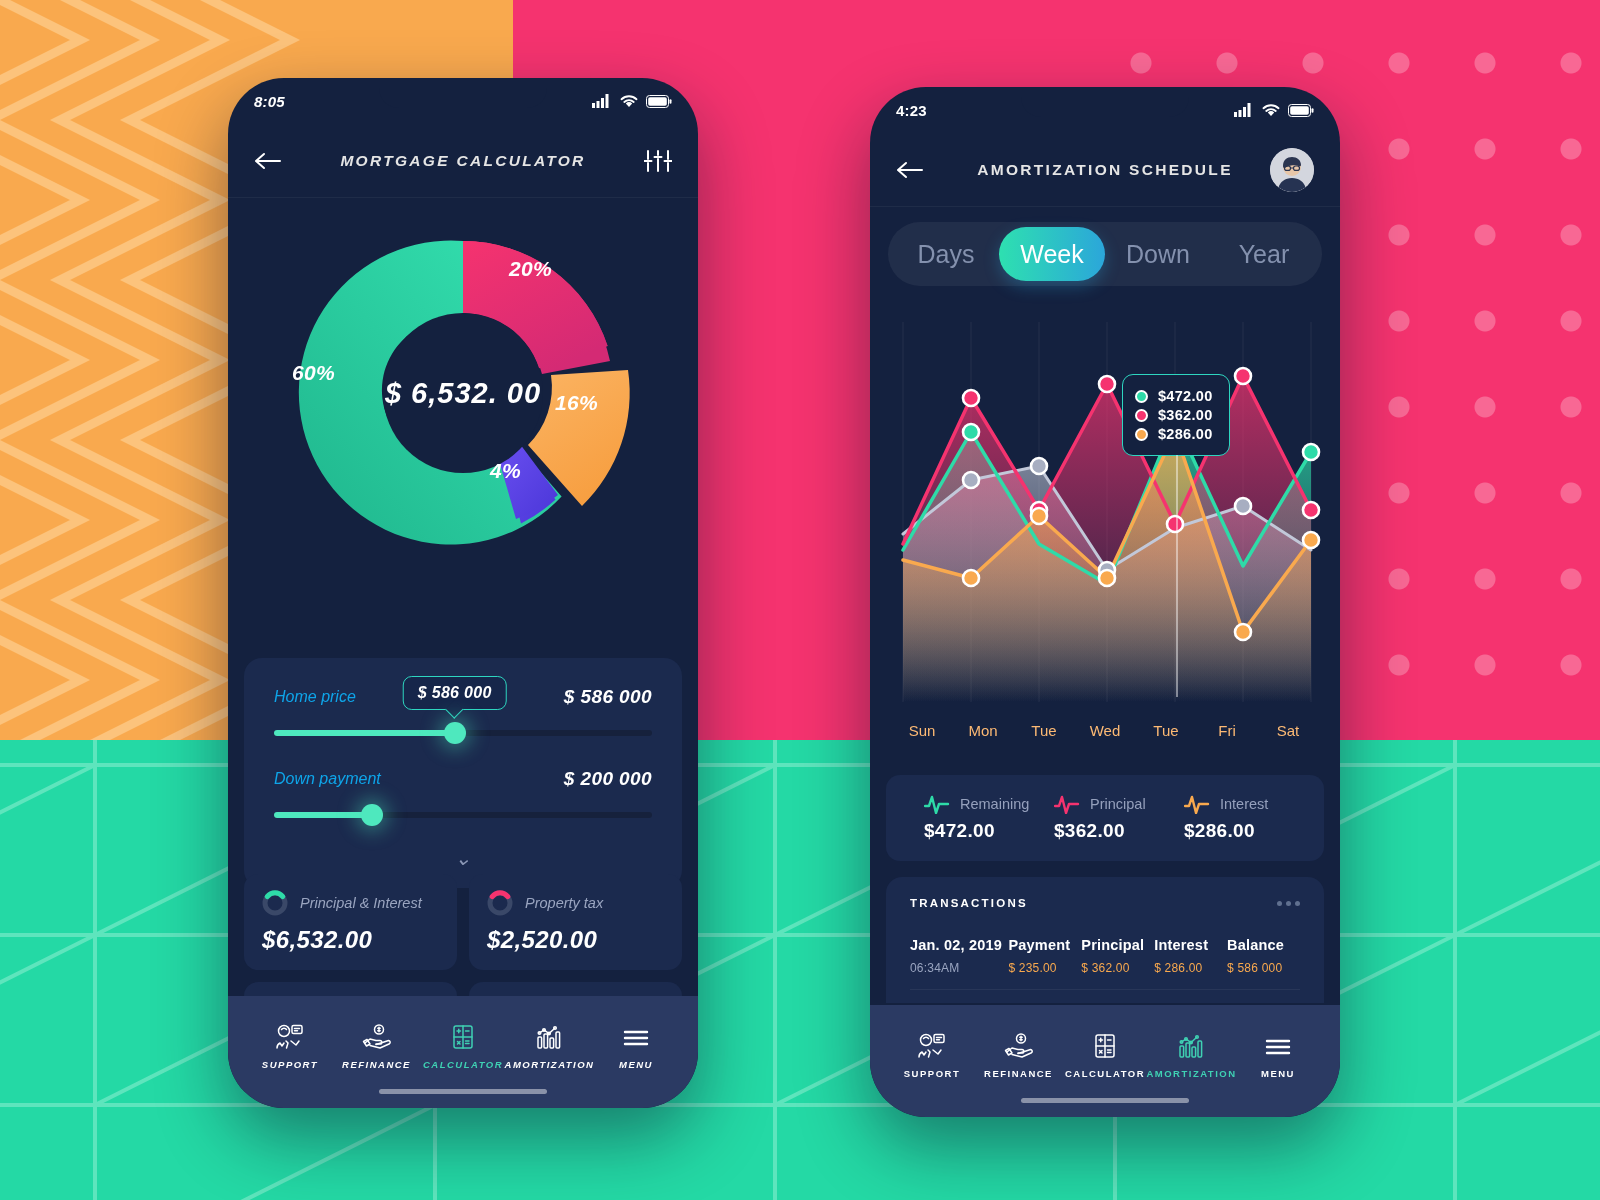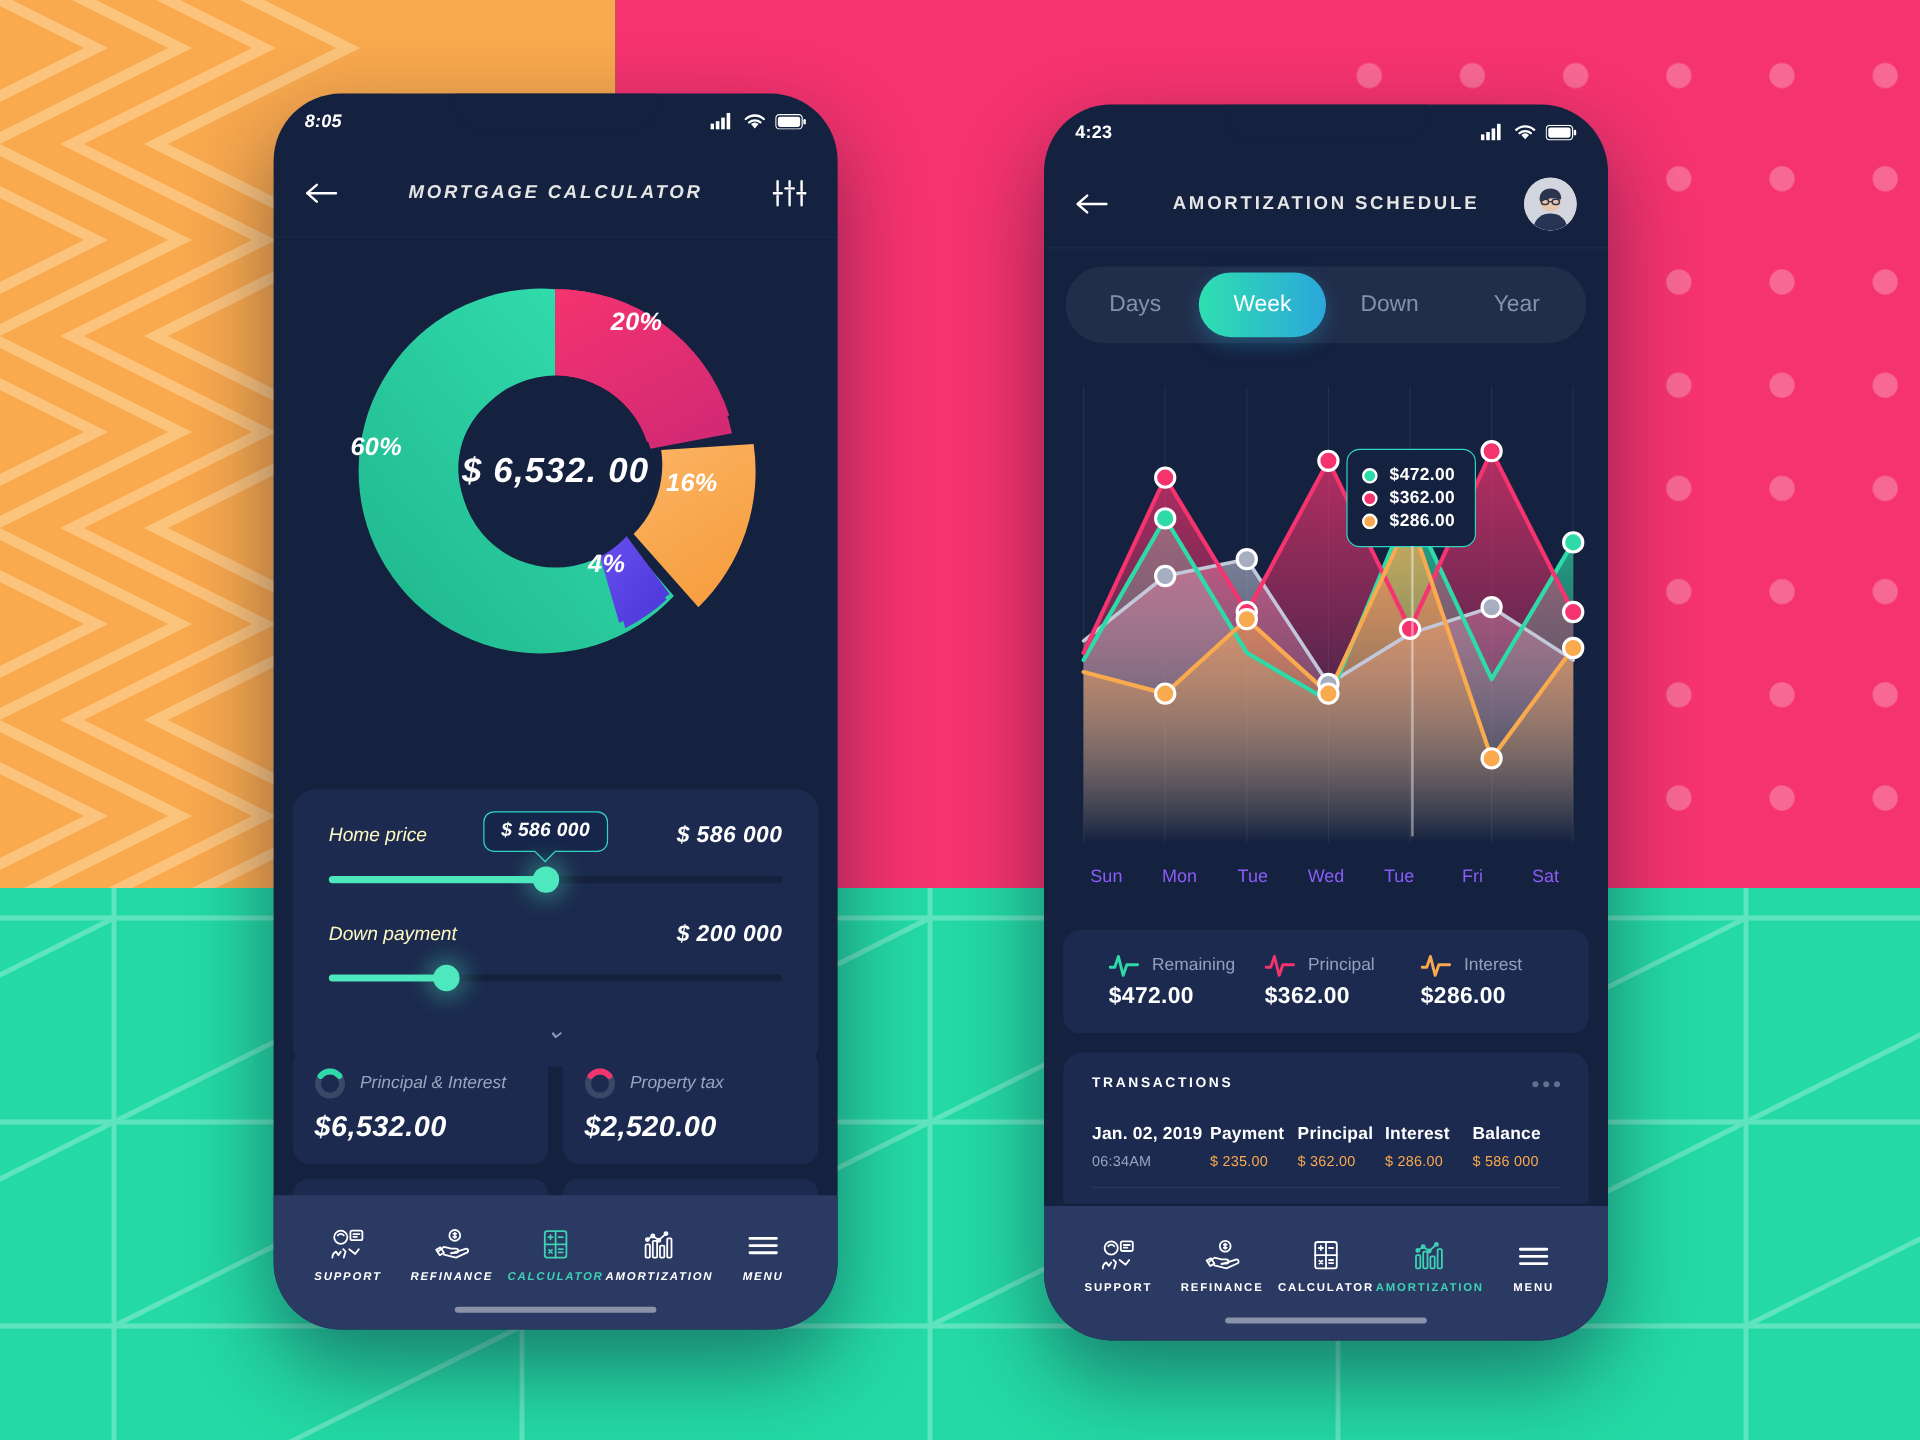--- a/index.html
+++ b/index.html
@@ -68,21 +68,21 @@
     position:absolute;left:50%;top:50%;transform:translate(-50%,-50%);
     color:#fff;font-size:29px;font-weight:bold;letter-spacing:1px;white-space:nowrap;
   }
   
   .slider-card{
     position:absolute;left:16px;right:16px;top:580px;
     background:#1B2A4E;border-radius:18px;padding:22px 30px 8px;box-sizing:border-box;
   }
   .slider-row{margin-bottom:4px;}
   .slider-top{display:flex;align-items:center;justify-content:space-between;position:relative;height:34px;}
-  .slider-name{color:#fef9c3;font-size:16px;}
+  .slider-name{color:#0ea5e9;font-size:16px;}
   .slider-val{color:#fff;font-size:19px;font-weight:bold;letter-spacing:.4px;}
   .bubble{
     position:absolute;left:50%;transform:translateX(-58%);top:-4px;
     border:1.5px solid #2ED6C0;border-radius:9px;background:#16264A;
     color:#fff;font-size:16px;font-weight:bold;padding:7px 14px;letter-spacing:.3px;
   }
   .bubble:after{
     content:"";position:absolute;left:50%;bottom:-7px;margin-left:-7px;
     width:12px;height:12px;background:#16264A;
     border-right:1.5px solid #2ED6C0;border-bottom:1.5px solid #2ED6C0;
@@ -119,41 +119,41 @@
     position:absolute;left:50%;transform:translateX(-50%);bottom:14px;
     width:168px;height:5px;border-radius:3px;background:rgba(255,255,255,.45);
   }
   
   .seg{
     position:absolute;left:18px;right:18px;top:135px;height:64px;
     background:rgba(255,255,255,.06);border-radius:32px;display:flex;align-items:center;
     padding:5px;box-sizing:border-box;
   }
   .seg-item{
-    flex:1;text-align:center;color:#8491AE;font-size:19px;border-radius:28px;
+    flex:1;text-align:center;color:#8491AE;font-size:25px;border-radius:28px;
     line-height:54px;height:54px;cursor:pointer;
   }
   .seg-item.active{
     color:#fff;background:linear-gradient(90deg,#2EE0B0 0%,#2BA6DA 100%);
     box-shadow:0 6px 16px rgba(43,166,218,.3);
   }
   .chart-area{position:absolute;left:0;right:0;top:215px;height:420px;}
   .tooltip{
     position:absolute;left:252px;top:72px;background:#14213F;border:1.5px solid #2ED6C0;
     border-radius:11px;padding:10px 16px 10px 12px;z-index:4;
   }
   .tt-row{display:flex;align-items:center;gap:10px;margin:3px 0;}
   .tt-dot{width:13px;height:13px;border-radius:50%;border:2px solid #fff;box-sizing:border-box;}
   .tt-val{color:#fff;font-size:14.5px;font-weight:bold;letter-spacing:.3px;}
   .tt-stem{position:absolute;left:50%;top:100%;width:2px;height:242px;background:rgba(255,255,255,.45);}
   .xaxis{
     position:absolute;left:0;right:0;top:635px;display:flex;justify-content:space-between;
     padding:0 22px;box-sizing:border-box;
   }
-  .xaxis span{color:#8b5cf6;font-size:15px;width:60px;text-align:center;}
+  .xaxis span{color:#fdba74;font-size:15px;width:60px;text-align:center;}
   .legend-card{
     position:absolute;left:16px;right:16px;top:688px;height:86px;
     background:#1B2A4E;border-radius:14px;display:flex;align-items:center;
     padding:0 24px;box-sizing:border-box;
   }
   .leg{flex:1;padding-left:14px;}
   .leg-top{display:flex;align-items:center;gap:10px;}
   .leg-name{color:#95A0BC;font-size:14.5px;}
   .leg-val{color:#fff;font-size:19px;font-weight:bold;margin-top:6px;letter-spacing:.3px;}
   .tx-card{

